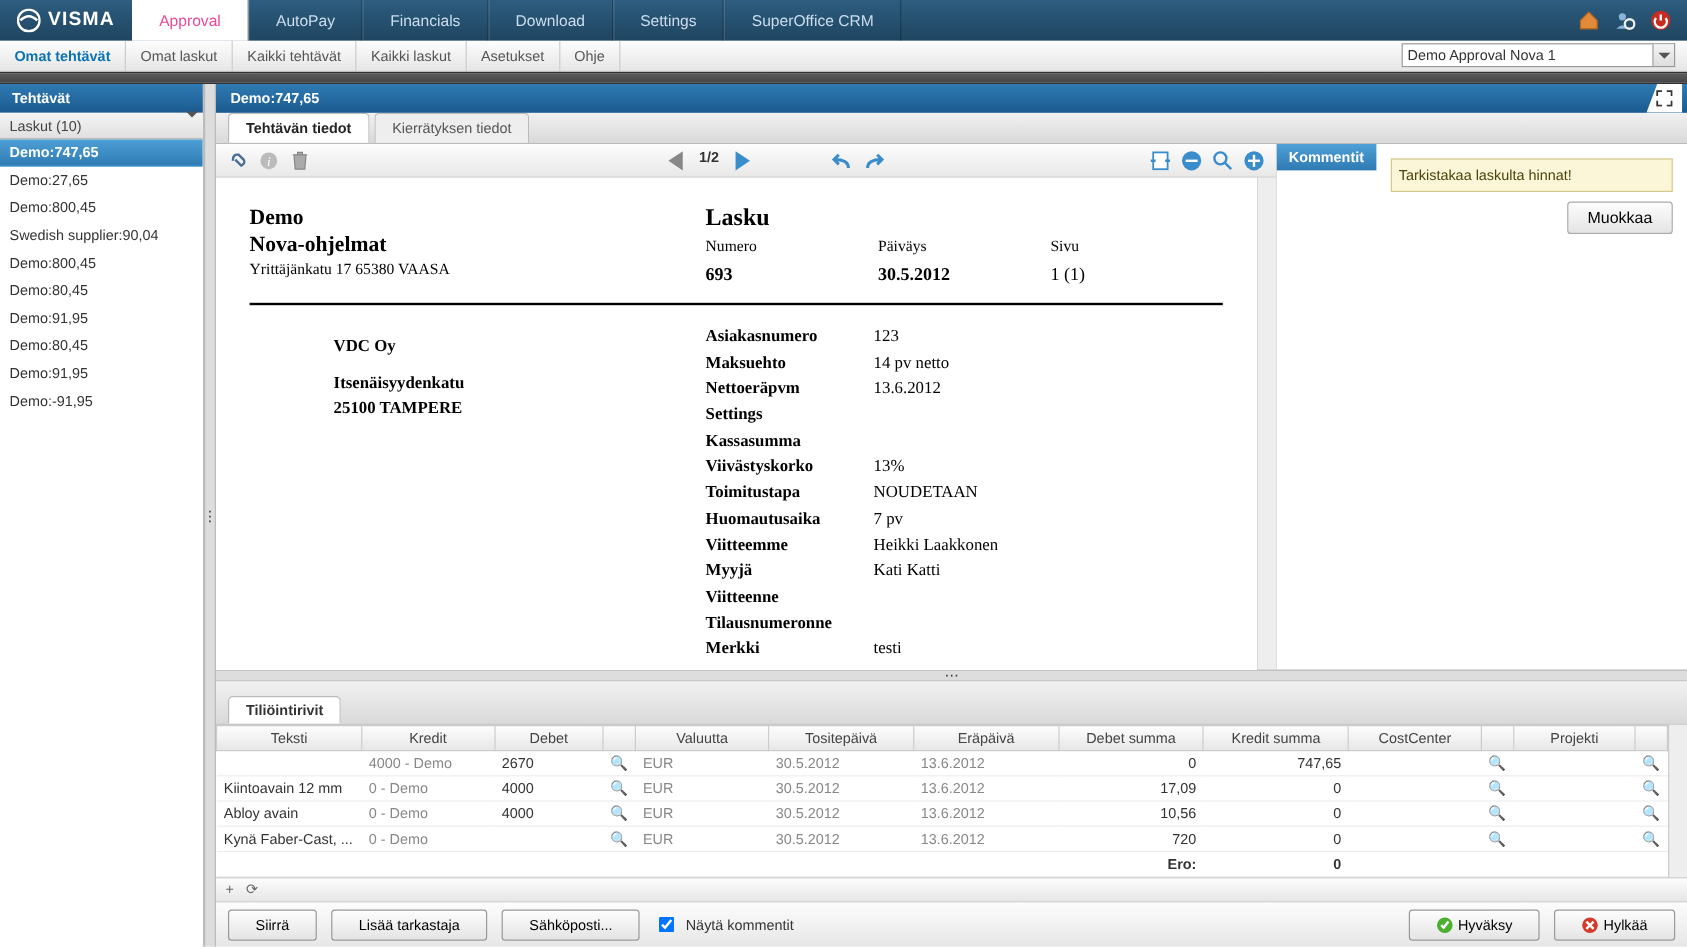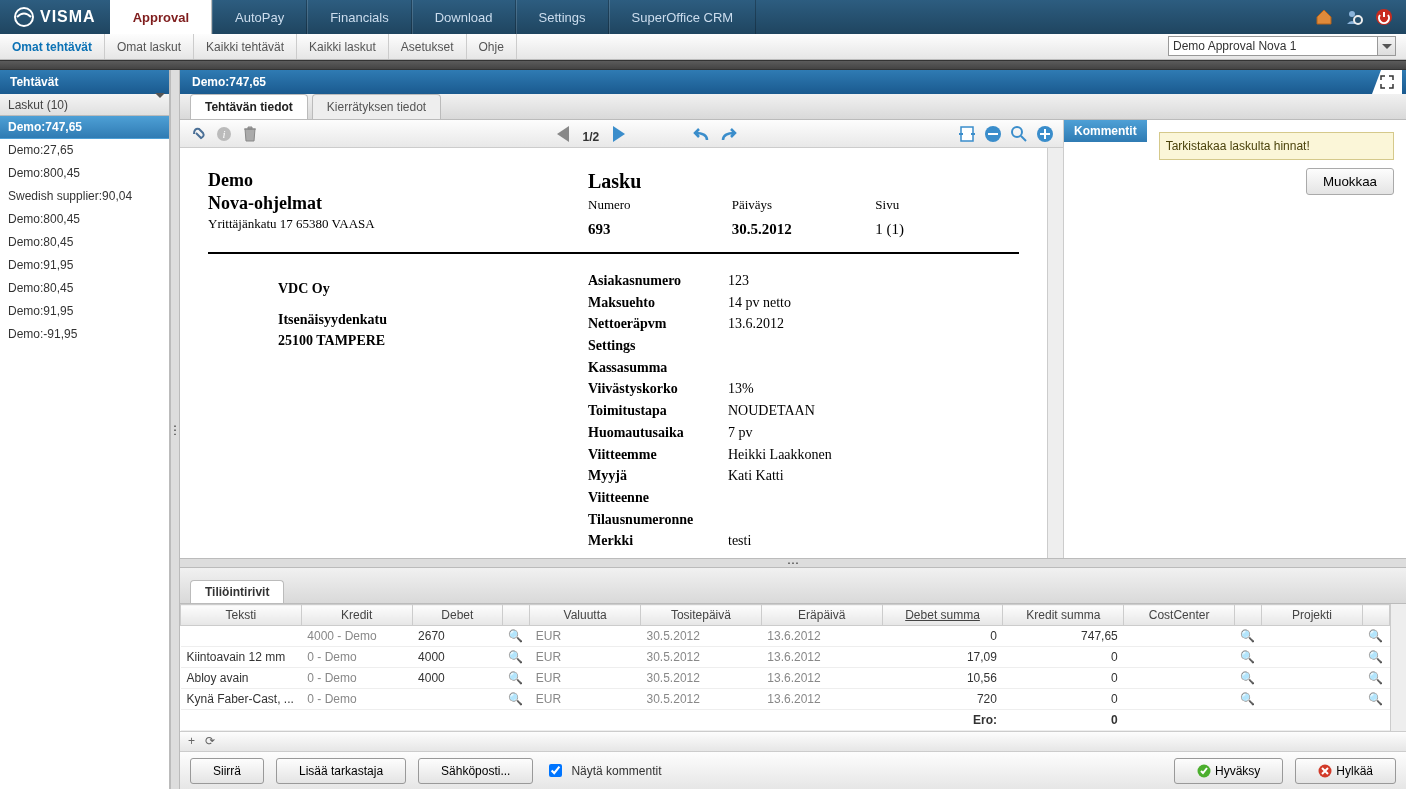--- a/index.html
+++ b/index.html
@@ -2,21 +2,21 @@
 <html><head>
 <meta charset="utf-8">
 <style>
   html,body{margin:0;padding:0;width:1406px;height:789px;font-family:Arial,Helvetica,sans-serif;font-size:12px;background:#fff;overflow:hidden;color:#333}
   *{box-sizing:border-box}
   .topbar{height:34px;background:linear-gradient(#2d5d80,#1f4560);display:flex;align-items:stretch;color:#fff}
   .brand{display:flex;align-items:center;padding:0 14px;font-weight:bold;font-size:16px;letter-spacing:1px}
   .brand svg{margin-right:6px}
   .main-tabs{display:flex;align-items:stretch}
   .main-tab{display:flex;align-items:center;padding:0 22px;border-left:1px solid rgba(255,255,255,.15);border-right:1px solid rgba(0,0,0,.25);color:#cde;font-size:13px;cursor:pointer}
-  .main-tab.active{background:#fff;color:#7f1d1d;font-weight:bold}
+  .main-tab.active{background:#fff;color:#ec4899;font-weight:normal}
   .topbar .spacer{flex:1}
   .topbar .util{display:flex;align-items:center;gap:10px;padding-right:12px}
   .util .ic{width:20px;height:20px;display:flex;align-items:center;justify-content:center}
   .subbar{height:26px;background:linear-gradient(#fdfdfd,#e6e6e6);border-bottom:1px solid #bbb;display:flex;align-items:stretch}
   .subtabs{display:flex;align-items:stretch}
   .subtab{display:flex;align-items:center;padding:0 12px;border-right:1px solid #ccc;color:#555;cursor:pointer}
   .subtab.active{color:#0b72b5;font-weight:bold}
   .subbar .spacer{flex:1}
   .org-select{margin:2px 10px;width:228px;height:20px;border:1px solid #999;background:#fff;display:flex;align-items:center;padding:0 4px;font-size:12px;position:relative}
   .org-select .dd{position:absolute;right:0;top:0;width:18px;height:18px;border-left:1px solid #999;background:linear-gradient(#f4f4f4,#ddd);display:flex;align-items:center;justify-content:center}
@@ -35,21 +35,21 @@
   .expand-ic{position:absolute;right:4px;top:0;width:30px;height:24px;background:#fff;clip-path:polygon(30% 0,100% 0,100% 100%,0 100%);display:flex;align-items:center;justify-content:center}
   .det-tabs{height:26px;background:linear-gradient(#f1f1f1,#d9d9d9);border-bottom:1px solid #bbb;display:flex;align-items:flex-end;padding-left:10px}
   .det-tab{padding:5px 14px;border:1px solid #bbb;border-bottom:none;border-radius:4px 4px 0 0;margin-right:4px;background:#eee;color:#555;cursor:pointer}
   .det-tab.active{background:#fff;color:#222;font-weight:bold}
   .content-row{flex:1;display:flex;min-height:0}
   .doc-area{flex:1;display:flex;flex-direction:column;min-width:0;border-right:1px solid #ccc}
   .doc-tb{height:28px;background:linear-gradient(#fdfdfd,#e8e8e8);border-bottom:1px solid #ccc;display:flex;align-items:center;padding:0 8px;gap:8px;position:relative}
   .tb-group{display:flex;align-items:center;gap:6px}
   .tb-ic{width:20px;height:20px;display:flex;align-items:center;justify-content:center;cursor:pointer}
   .page-ind{font-weight:bold;color:#333;margin:0 4px}
-  .doc-tb .mid{position:absolute;left:50%;transform:translateX(-90%);display:flex;align-items:flex-end}
+  .doc-tb .mid{position:absolute;left:50%;transform:translateX(-90%);display:flex;align-items:flex-start}
   .doc-tb .undo{position:absolute;left:58%}
   .doc-tb .zoom{margin-left:auto}
   .doc-scroll{flex:1;overflow:auto;background:#fff;position:relative}
   .invoice{padding:22px 28px;font-family:"Times New Roman",serif;font-size:14px;color:#000}
   .inv-top{display:flex;justify-content:space-between}
   .inv-left{flex:0 0 380px}
   .inv-left .name{font-size:18px;font-weight:bold}
   .inv-left .name2{font-size:18px;font-weight:bold;margin-top:2px}
   .inv-addr{font-size:13px;margin-top:2px}
   .inv-hr{border:none;border-top:2px solid #000;margin:14px 0 10px 0}
@@ -397,21 +397,21 @@
           <table class="grid">
             <thead>
                 <tr id="grid-head">
                   <th style="width: 120px;">Teksti</th>
                   <th style="width: 110px;">Kredit</th>
                   <th style="width: 90px;">Debet</th>
                   <th style="width: 20px;"></th>
                   <th style="width: 110px;">Valuutta</th>
                   <th style="width: 120px;">Tositepäivä</th>
                   <th style="width: 120px;">Eräpäivä</th>
-                  <th style="width: 120px; text-decoration: underline;">Debet summa</th>
+                  <th style="width: 120px;">Debet summa</th>
                   <th style="width: 120px;">Kredit summa</th>
                   <th style="width: 110px;">CostCenter</th>
                   <th style="width: 20px;"></th>
                   <th style="width: 100px;">Projekti</th>
                   <th style="width: 20px;"></th>
                 </tr>
               </thead>
             <tbody id="grid-body">
                 <tr>
                   <td class="dark"></td>

